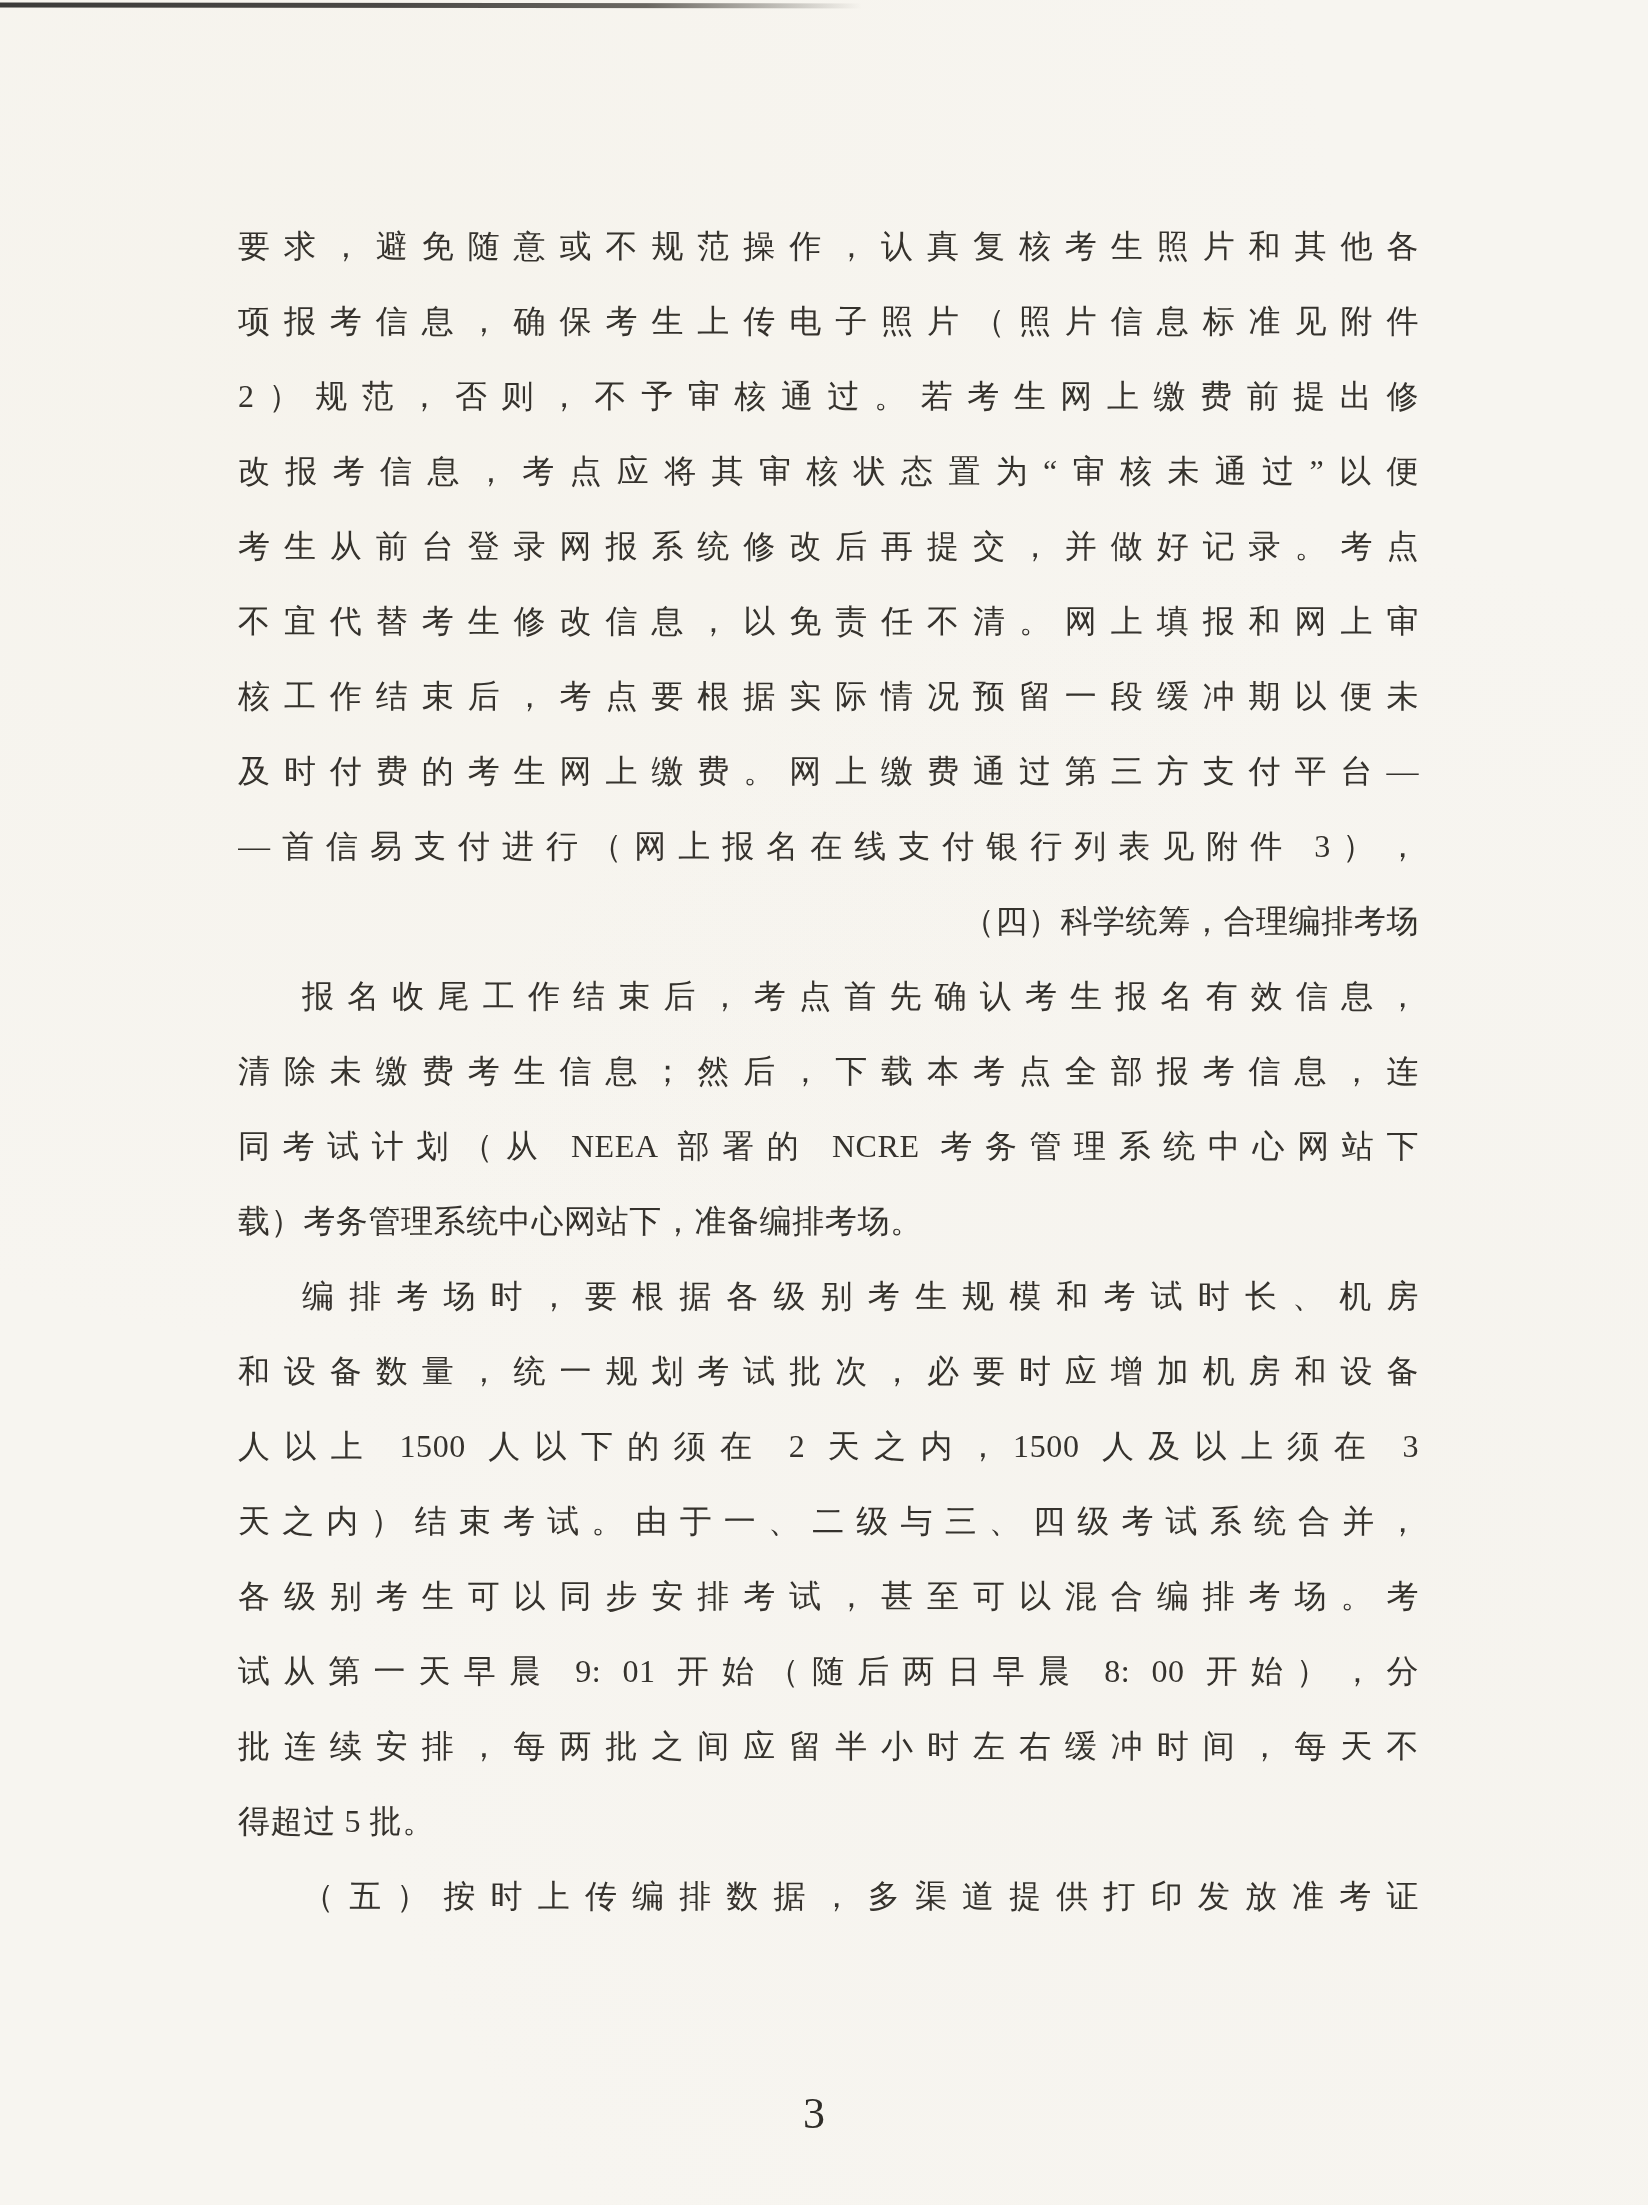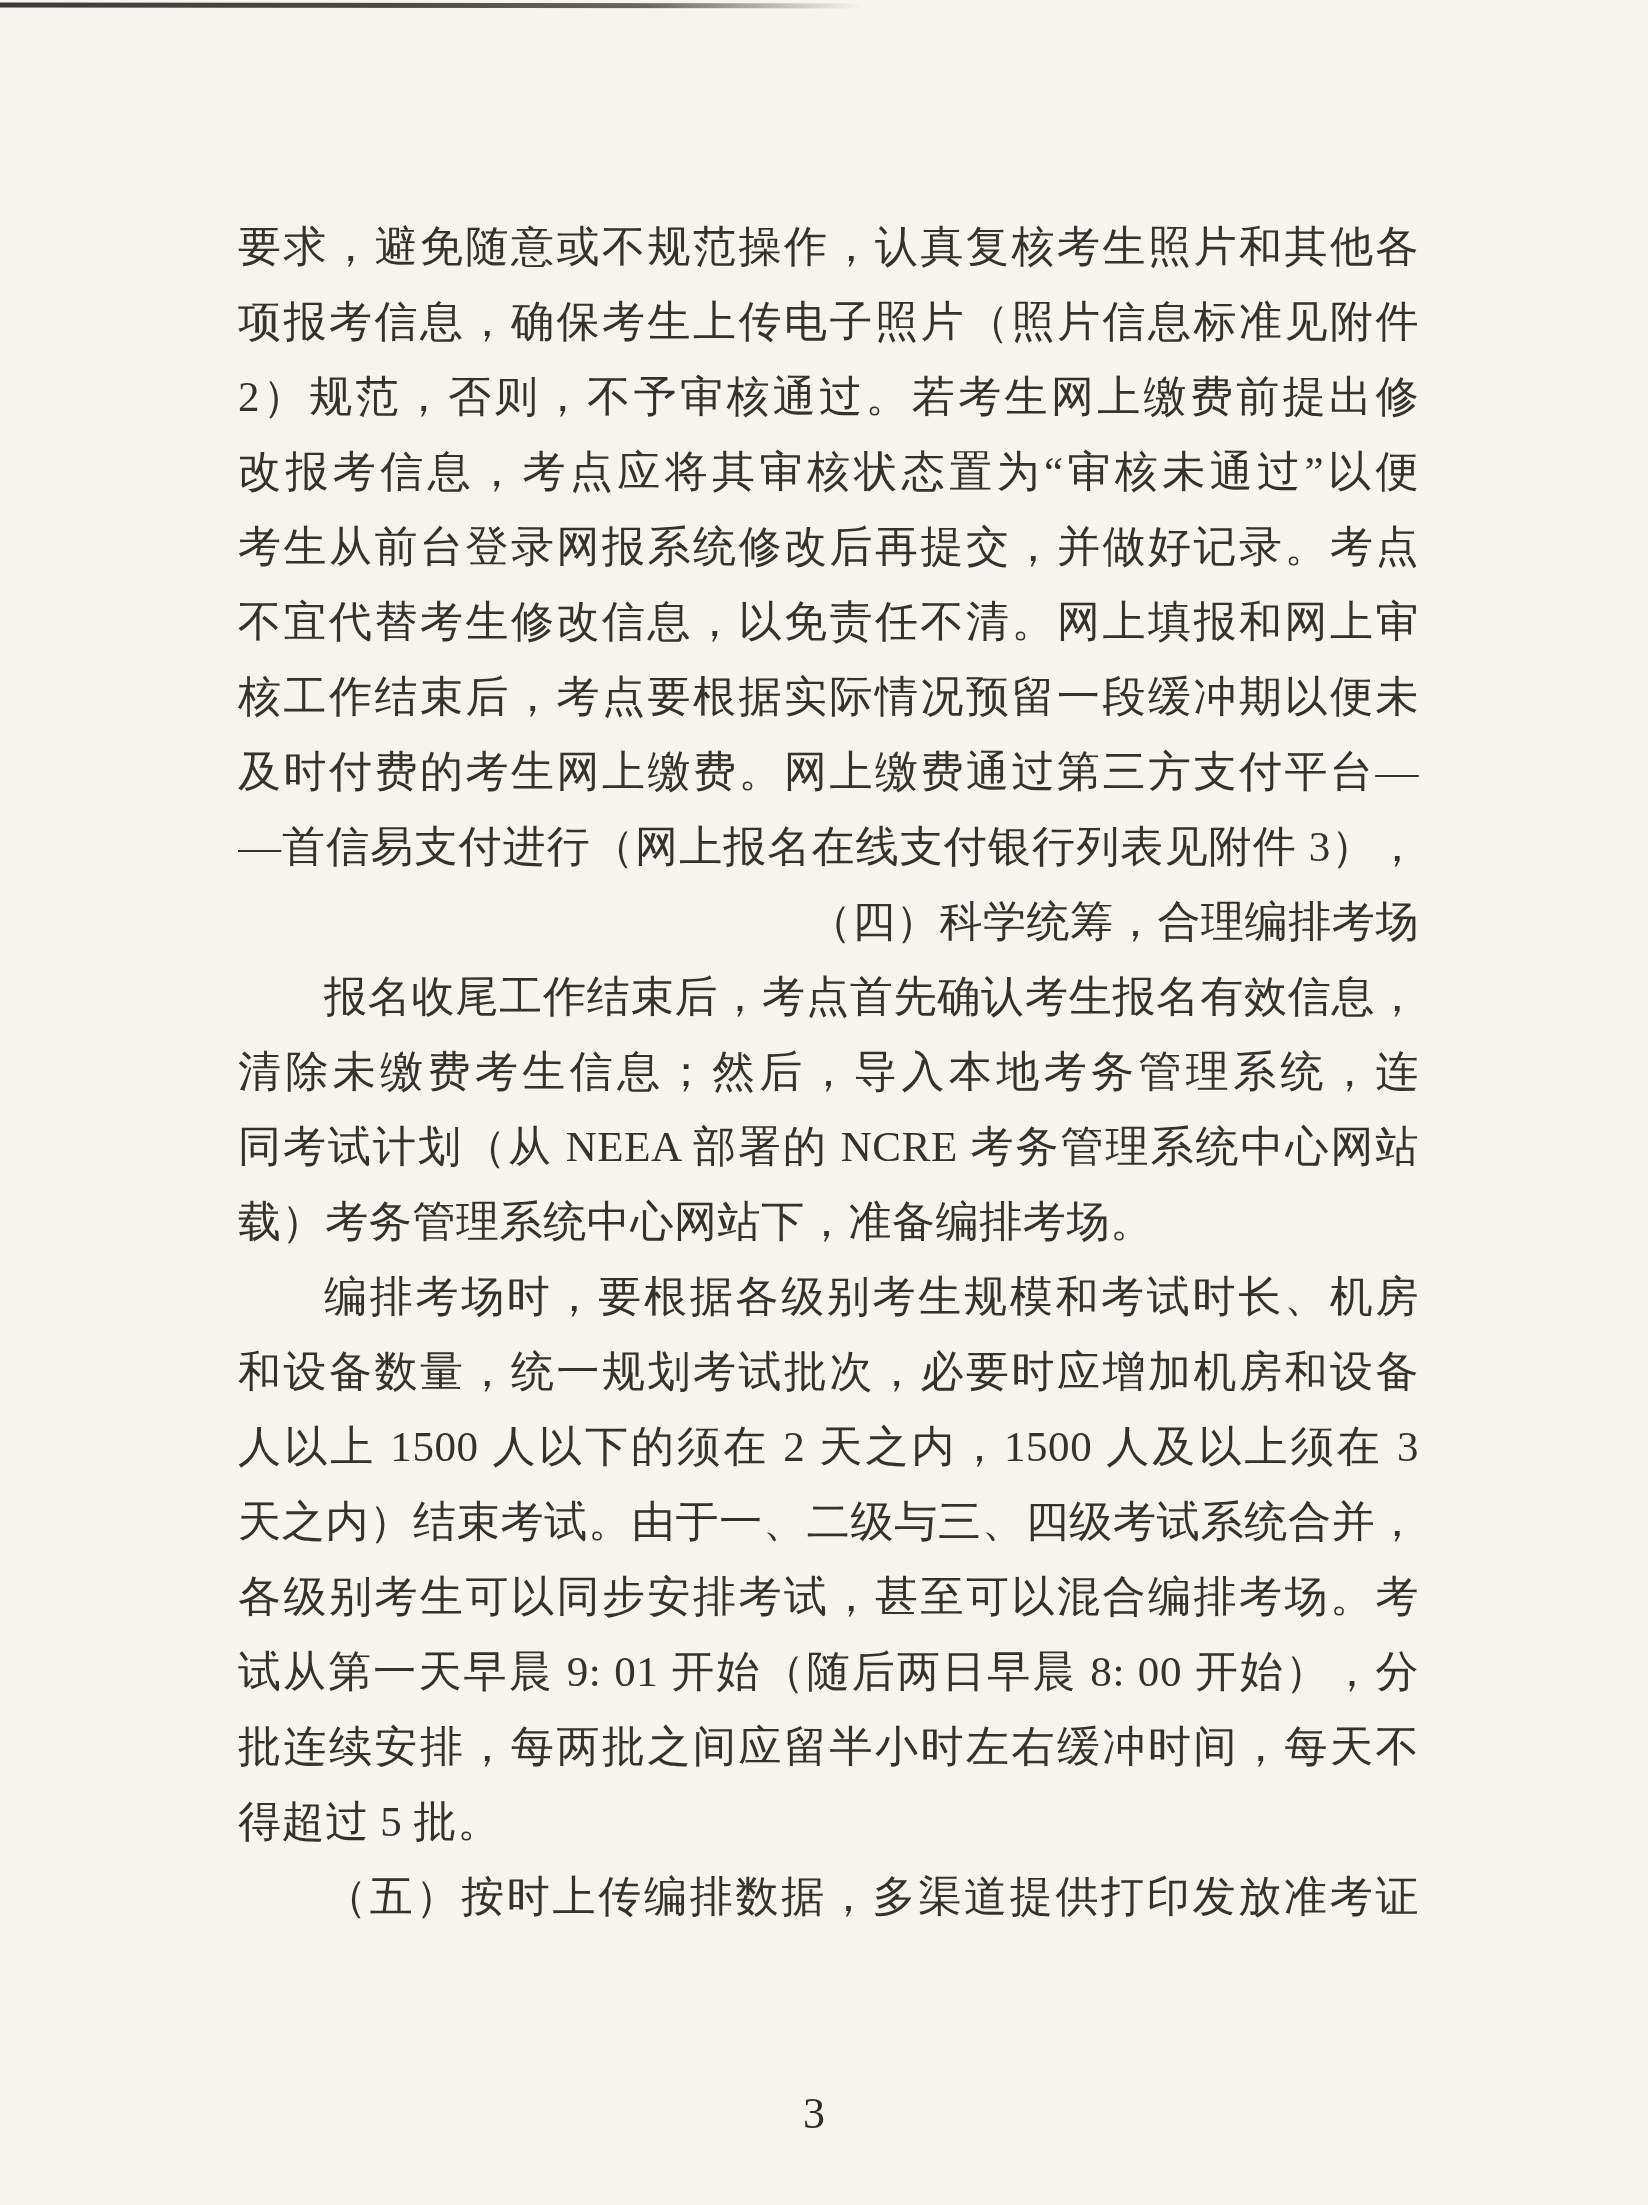--- a/index.html
+++ b/index.html
@@ -33,21 +33,21 @@
   .text-block {
     position: absolute;
     left: 238px;
     top: 209px;
     width: 1181px;
     color: #35322d;
   }
   .line {
     height: 75px;
     line-height: 75px;
-    font-size: 43px;
+    font-size: 32px;
     overflow: hidden;
     text-align: left;
     letter-spacing: 0.6px;
   }
   .line.justify {
     text-align: justify;
     text-align-last: justify;
   }
   .line.indent {
     text-indent: 2em;
@@ -74,21 +74,21 @@
       <div class="line justify">项报考信息，确保考生上传电子照片（照片信息标准见附件</div>
       <div class="line justify">2）规范，否则，不予审核通过。若考生网上缴费前提出修</div>
       <div class="line justify">改报考信息，考点应将其审核状态置为“审核未通过”以便</div>
       <div class="line justify">考生从前台登录网报系统修改后再提交，并做好记录。考点</div>
       <div class="line justify">不宜代替考生修改信息，以免责任不清。网上填报和网上审</div>
       <div class="line justify">核工作结束后，考点要根据实际情况预留一段缓冲期以便未</div>
       <div class="line justify">及时付费的考生网上缴费。网上缴费通过第三方支付平台—</div>
       <div class="line justify">—首信易支付进行（网上报名在线支付银行列表见附件 3），</div>
       <div class="line indent">（四）科学统筹，合理编排考场</div>
       <div class="line indent justify">报名收尾工作结束后，考点首先确认考生报名有效信息，</div>
-      <div class="line justify">清除未缴费考生信息；然后，导入本地考务管理系统，连</div>
+      <div class="line justify">清除未缴费考生信息；然后，下载本考点全部报考信息，连</div>
       <div class="line justify">同考试计划（从 NEEA 部署的 NCRE 考务管理系统中心网站下</div>
       <div class="line">载）考务管理系统中心网站下，准备编排考场。</div>
       <div class="line indent justify">编排考场时，要根据各级别考生规模和考试时长、机房</div>
       <div class="line justify">和设备数量，统一规划考试批次，必要时应增加机房和设备</div>
       <div class="line justify">人以上 1500 人以下的须在 2 天之内，1500 人及以上须在 3</div>
       <div class="line justify">天之内）结束考试。由于一、二级与三、四级考试系统合并，</div>
       <div class="line justify">各级别考生可以同步安排考试，甚至可以混合编排考场。考</div>
       <div class="line justify">试从第一天早晨 9: 01 开始（随后两日早晨 8: 00 开始），分</div>
       <div class="line justify">批连续安排，每两批之间应留半小时左右缓冲时间，每天不</div>
       <div class="line">得超过 5 批。</div>

